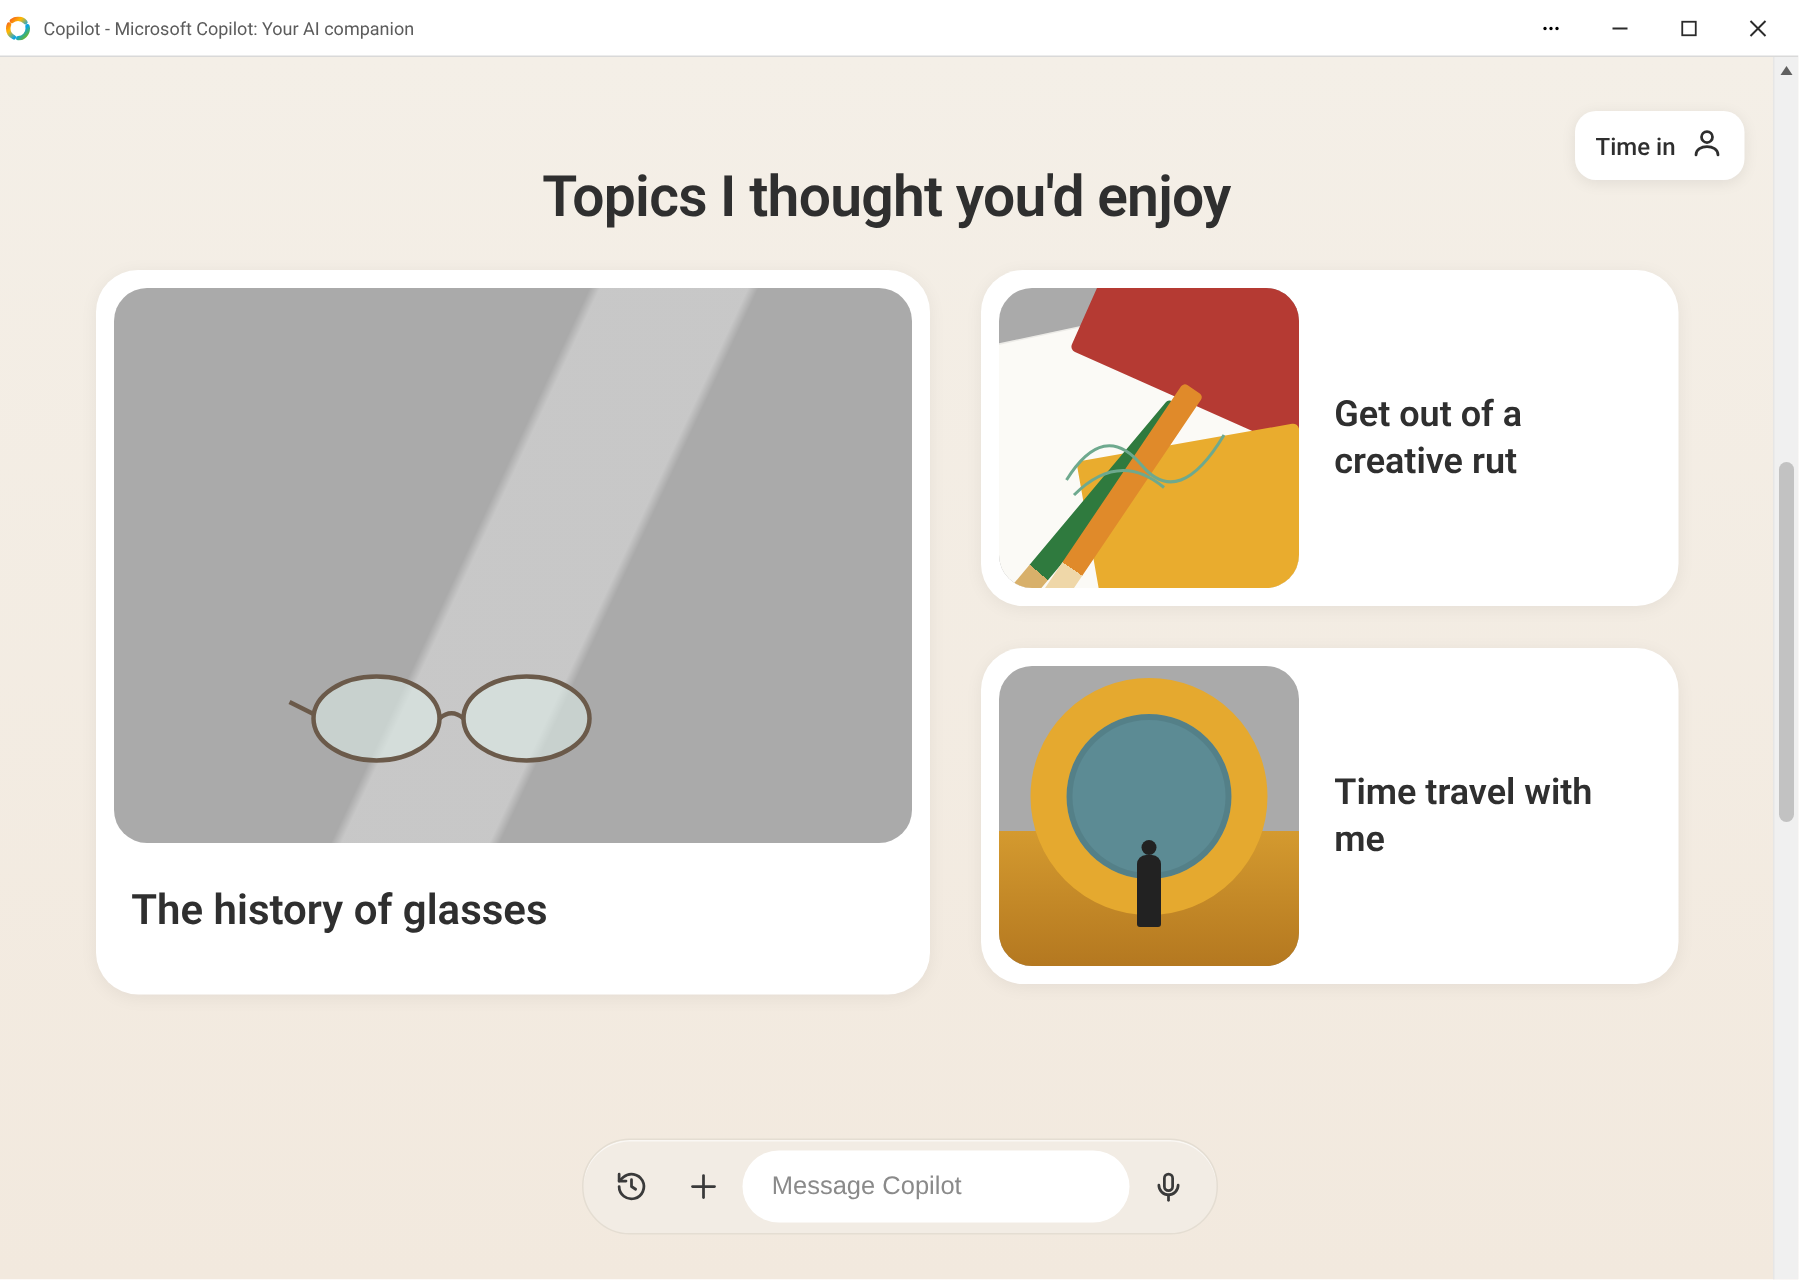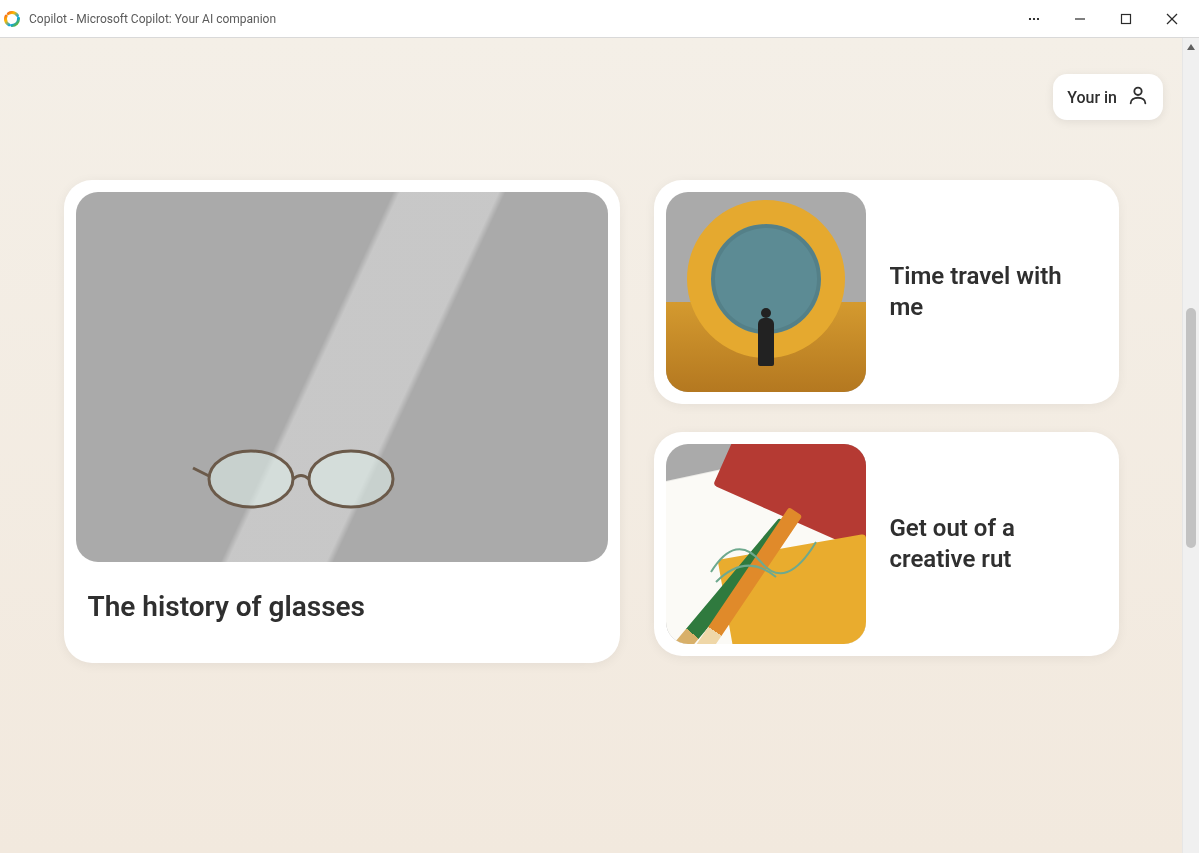--- a/index.html
+++ b/index.html
@@ -110,29 +110,30 @@
           <line x1="1" y1="1" x2="11" y2="11" stroke="#2b2b2b" stroke-width="1.3"></line>
           <line x1="11" y1="1" x2="1" y2="11" stroke="#2b2b2b" stroke-width="1.3"></line>
         </svg>
     </div>
   </div>
 </div>
 
 <div class="client">
 
   <div class="signin">
-    <span>Your in</span>
+    <span>Time in</span>
     <span>
       <svg width="22" height="22" viewBox="0 0 24 24" fill="none" stroke-width="2" stroke-linecap="round">
         <circle cx="12" cy="8" r="4"></circle>
           <path d="M4 21c0-4 4-6 8-6s8 2 8 6"></path>
       </svg>
     </span>
   </div>
 
+  <h1 class="heading">Topics I thought you'd enjoy</h1>
 
   <div class="cards">
     <div class="left-col">
       <div class="card card-large">
         <div class="imgwrap">
           <div class="img img-glasses">
             <svg width="220" height="90" viewBox="0 0 220 90">
               <g stroke="#6b5a4a" stroke-width="3" fill="rgba(220,235,230,.6)">
                 <ellipse cx="60" cy="45" rx="42" ry="28"></ellipse>
                 <ellipse cx="160" cy="45" rx="42" ry="28"></ellipse>
@@ -140,44 +141,69 @@
                 <path d="M18 42 L2 34" fill="none"></path>
               </g>
             </svg>
           </div>
         </div>
         <div class="caption">The history of glasses</div>
       </div>
     </div>
     <div class="right-col">
       <div class="card card-small">
-        <div class="img img-portal">
-          <div class="ground"></div>
-          <div class="ring"></div>
-          <div class="figure"></div>
-        </div>
-        <div class="caption">Time travel with me</div>
-      </div>
-      <div class="card card-small">
         <div class="img img-desk">
           <div class="sheet" style="top:20px;left:-20px;width:220px;height:200px;transform:rotate(-12deg);"></div>
           <div class="book-red"></div>
           <div class="book-yellow"></div>
           <div class="pencil green"></div>
           <div class="pencil orange"></div>
           <svg class="scribble" width="120" height="70" viewBox="0 0 120 70" fill="none" stroke="currentColor" stroke-width="2">
             <path d="M5 50 Q30 10 55 40 T110 20"></path>
             <path d="M10 60 Q40 30 70 55"></path>
           </svg>
         </div>
         <div class="caption">Get out of a creative rut</div>
       </div>
-    </div>
-  </div>
-
+      <div class="card card-small">
+        <div class="img img-portal">
+          <div class="ground"></div>
+          <div class="ring"></div>
+          <div class="figure"></div>
+        </div>
+        <div class="caption">Time travel with me</div>
+      </div>
+    </div>
+  </div>
+
+  <div class="composer">
+    <div class="round">
+      <svg width="22" height="22" viewBox="0 0 24 24" fill="none" stroke="#3a3a3a" stroke-width="2" stroke-linecap="round" stroke-linejoin="round">
+        <path d="M3 12a9 9 0 1 0 3-6.7L3 8"></path>
+          <polyline points="3 3 3 8 8 8"></polyline>
+          <polyline points="12 7 12 12 15 14"></polyline>
+      </svg>
+    </div>
+    <div class="round">
+      <svg width="22" height="22" viewBox="0 0 24 24" fill="none" stroke="#3a3a3a" stroke-width="2" stroke-linecap="round">
+          <line x1="12" y1="4" x2="12" y2="20"></line>
+          <line x1="4" y1="12" x2="20" y2="12"></line>
+        </svg>
+    </div>
+    <div class="input-wrap">
+      <input type="text" placeholder="Message Copilot" style="">
+    </div>
+    <div class="round">
+      <svg width="22" height="22" viewBox="0 0 24 24" fill="none" stroke="#3a3a3a" stroke-width="2" stroke-linecap="round" stroke-linejoin="round">
+        <rect x="9" y="3" width="6" height="12" rx="3"></rect>
+          <path d="M5 11a7 7 0 0 0 14 0"></path>
+          <line x1="12" y1="18" x2="12" y2="22"></line>
+      </svg>
+    </div>
+  </div>
 
   <div class="scrollbar">
     <div class="arrow up">
       <svg width="10" height="10" viewBox="0 0 10 10">
           <polygon points="5,2 9,8 1,8" fill="#606060"></polygon>
         </svg>
     </div>
     <div class="thumb" style="top:270px; height:240px;"></div>
   </div>
 

